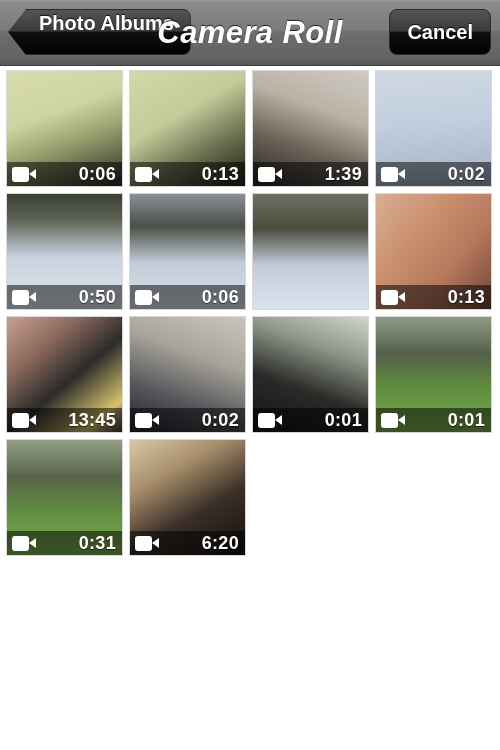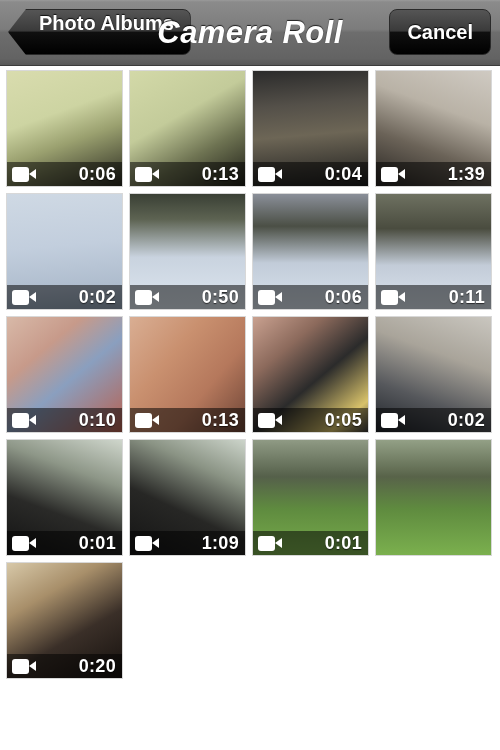--- a/index.html
+++ b/index.html
@@ -179,30 +179,20 @@
       <div class="thumb-art" style="background: linear-gradient(150deg, rgb(211, 217, 168) 0%, rgb(195, 203, 154) 40%, rgb(110, 115, 82) 68%, rgb(29, 29, 22) 100%);"></div>
       <div class="badge">
         <div class="vid-icon">
           <div class="body"></div>
           <div class="lens"></div>
         </div>
         <div class="duration">0:13</div>
       </div>
     </div>
     <div class="thumb">
-      <div class="thumb-art" style="background: linear-gradient(175deg, rgb(43, 43, 43) 0%, rgb(84, 80, 73) 30%, rgb(109, 102, 86) 55%, rgb(28, 28, 28) 100%);"></div>
-      <div class="badge">
-        <div class="vid-icon">
-          <div class="body"></div>
-          <div class="lens"></div>
-        </div>
-        <div class="duration">0:04</div>
-      </div>
-    </div>
-    <div class="thumb">
       <div class="thumb-art" style="background: linear-gradient(200deg, rgb(207, 202, 194) 0%, rgb(185, 178, 166) 35%, rgb(107, 99, 88) 65%, rgb(38, 35, 32) 100%);"></div>
       <div class="badge">
         <div class="vid-icon">
           <div class="body"></div>
           <div class="lens"></div>
         </div>
         <div class="duration">1:39</div>
       </div>
     </div>
     <div class="thumb">
@@ -230,56 +220,39 @@
       <div class="badge">
         <div class="vid-icon">
           <div class="body"></div>
           <div class="lens"></div>
         </div>
         <div class="duration">0:06</div>
       </div>
     </div>
     <div class="thumb">
       <div class="thumb-art" style="background: linear-gradient(rgb(110, 113, 97) 0%, rgb(74, 76, 63) 30%, rgb(195, 204, 216) 62%, rgb(218, 227, 237) 100%);"></div>
-      <div class="badge">
-        <div class="vid-icon">
-          <div class="body"></div>
-          <div class="lens"></div>
-        </div>
-        <div class="duration">0:11</div>
-      </div>
-    </div>
-    <div class="thumb">
-      <div class="thumb-art" style="background: linear-gradient(140deg, rgb(216, 185, 168) 0%, rgb(199, 154, 138) 30%, rgb(138, 159, 191) 55%, rgb(184, 96, 79) 100%);"></div>
-      <div class="badge">
-        <div class="vid-icon">
-          <div class="body"></div>
-          <div class="lens"></div>
-        </div>
-        <div class="duration">0:10</div>
-      </div>
     </div>
     <div class="thumb">
       <div class="thumb-art" style="background: linear-gradient(130deg, rgb(217, 174, 147) 0%, rgb(201, 144, 111) 35%, rgb(181, 120, 92) 65%, rgb(109, 68, 54) 100%);"></div>
       <div class="badge">
         <div class="vid-icon">
           <div class="body"></div>
           <div class="lens"></div>
         </div>
         <div class="duration">0:13</div>
       </div>
     </div>
     <div class="thumb">
       <div class="thumb-art" style="background: linear-gradient(140deg, rgb(201, 161, 144) 0%, rgb(140, 106, 92) 28%, rgb(43, 43, 43) 55%, rgb(216, 194, 106) 85%, rgb(58, 58, 58) 100%);"></div>
       <div class="badge">
         <div class="vid-icon">
           <div class="body"></div>
           <div class="lens"></div>
         </div>
-        <div class="duration">0:05</div>
+        <div class="duration">13:45</div>
       </div>
     </div>
     <div class="thumb">
       <div class="thumb-art" style="background: linear-gradient(200deg, rgb(201, 198, 191) 0%, rgb(169, 164, 154) 35%, rgb(86, 88, 92) 68%, rgb(30, 34, 40) 100%);"></div>
       <div class="badge">
         <div class="vid-icon">
           <div class="body"></div>
           <div class="lens"></div>
         </div>
         <div class="duration">0:02</div>
@@ -289,45 +262,42 @@
       <div class="thumb-art" style="background: linear-gradient(200deg, rgb(207, 214, 204) 0%, rgb(141, 150, 135) 30%, rgb(42, 42, 40) 62%, rgb(18, 18, 18) 100%);"></div>
       <div class="badge">
         <div class="vid-icon">
           <div class="body"></div>
           <div class="lens"></div>
         </div>
         <div class="duration">0:01</div>
       </div>
     </div>
     <div class="thumb">
-      <div class="thumb-art" style="background: linear-gradient(205deg, rgb(204, 212, 202) 0%, rgb(138, 147, 132) 28%, rgb(39, 39, 37) 60%, rgb(20, 20, 20) 100%);"></div>
-      <div class="badge">
-        <div class="vid-icon">
-          <div class="body"></div>
-          <div class="lens"></div>
-        </div>
-        <div class="duration">1:09</div>
-      </div>
-    </div>
-    <div class="thumb">
       <div class="thumb-art" style="background: linear-gradient(rgb(143, 154, 132) 0%, rgb(85, 96, 74) 32%, rgb(95, 139, 63) 60%, rgb(120, 172, 76) 100%);"></div>
       <div class="badge">
         <div class="vid-icon">
           <div class="body"></div>
           <div class="lens"></div>
         </div>
         <div class="duration">0:01</div>
       </div>
     </div>
     <div class="thumb">
       <div class="thumb-art" style="background: linear-gradient(rgb(147, 160, 134) 0%, rgb(88, 99, 73) 32%, rgb(95, 139, 63) 60%, rgb(123, 176, 78) 100%);"></div>
+      <div class="badge">
+        <div class="vid-icon">
+          <div class="body"></div>
+          <div class="lens"></div>
+        </div>
+        <div class="duration">0:31</div>
+      </div>
     </div>
     <div class="thumb">
       <div class="thumb-art" style="background: linear-gradient(150deg, rgb(215, 200, 168) 0%, rgb(168, 143, 106) 30%, rgb(58, 47, 40) 62%, rgb(21, 16, 13) 100%);"></div>
       <div class="badge">
         <div class="vid-icon">
           <div class="body"></div>
           <div class="lens"></div>
         </div>
-        <div class="duration">0:20</div>
+        <div class="duration">6:20</div>
       </div>
     </div>
   </div>
 
 </body></html>

